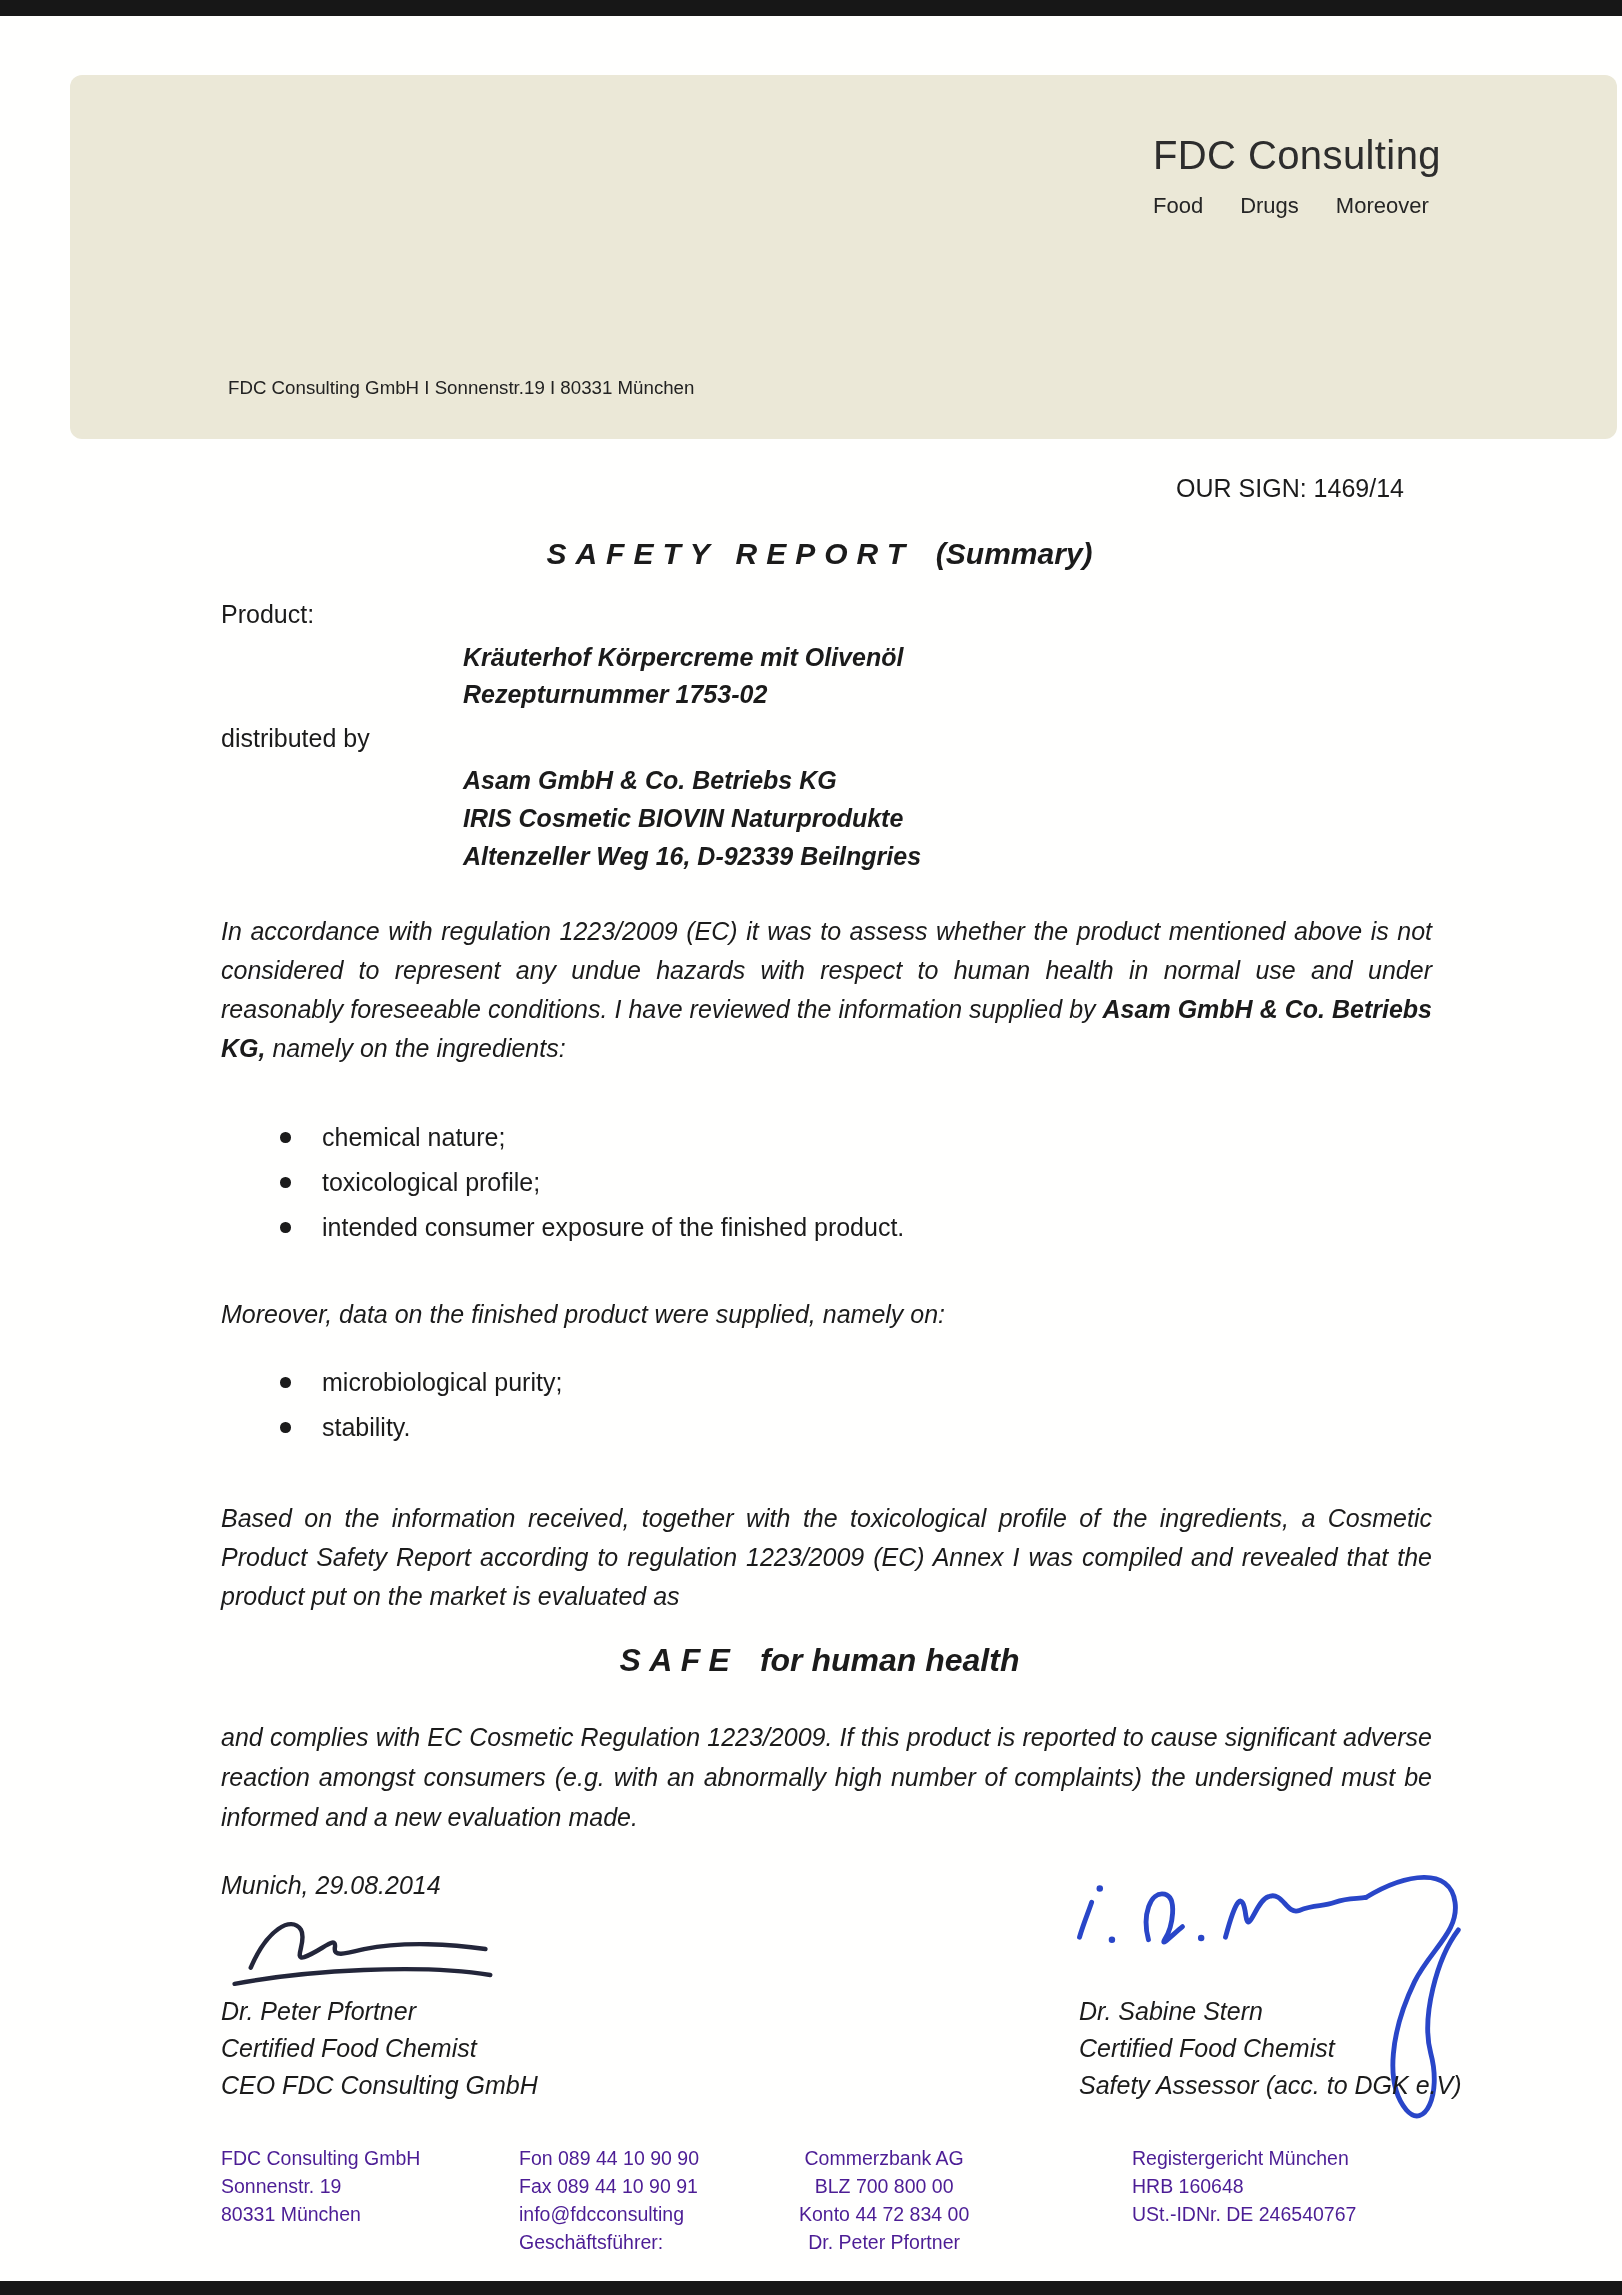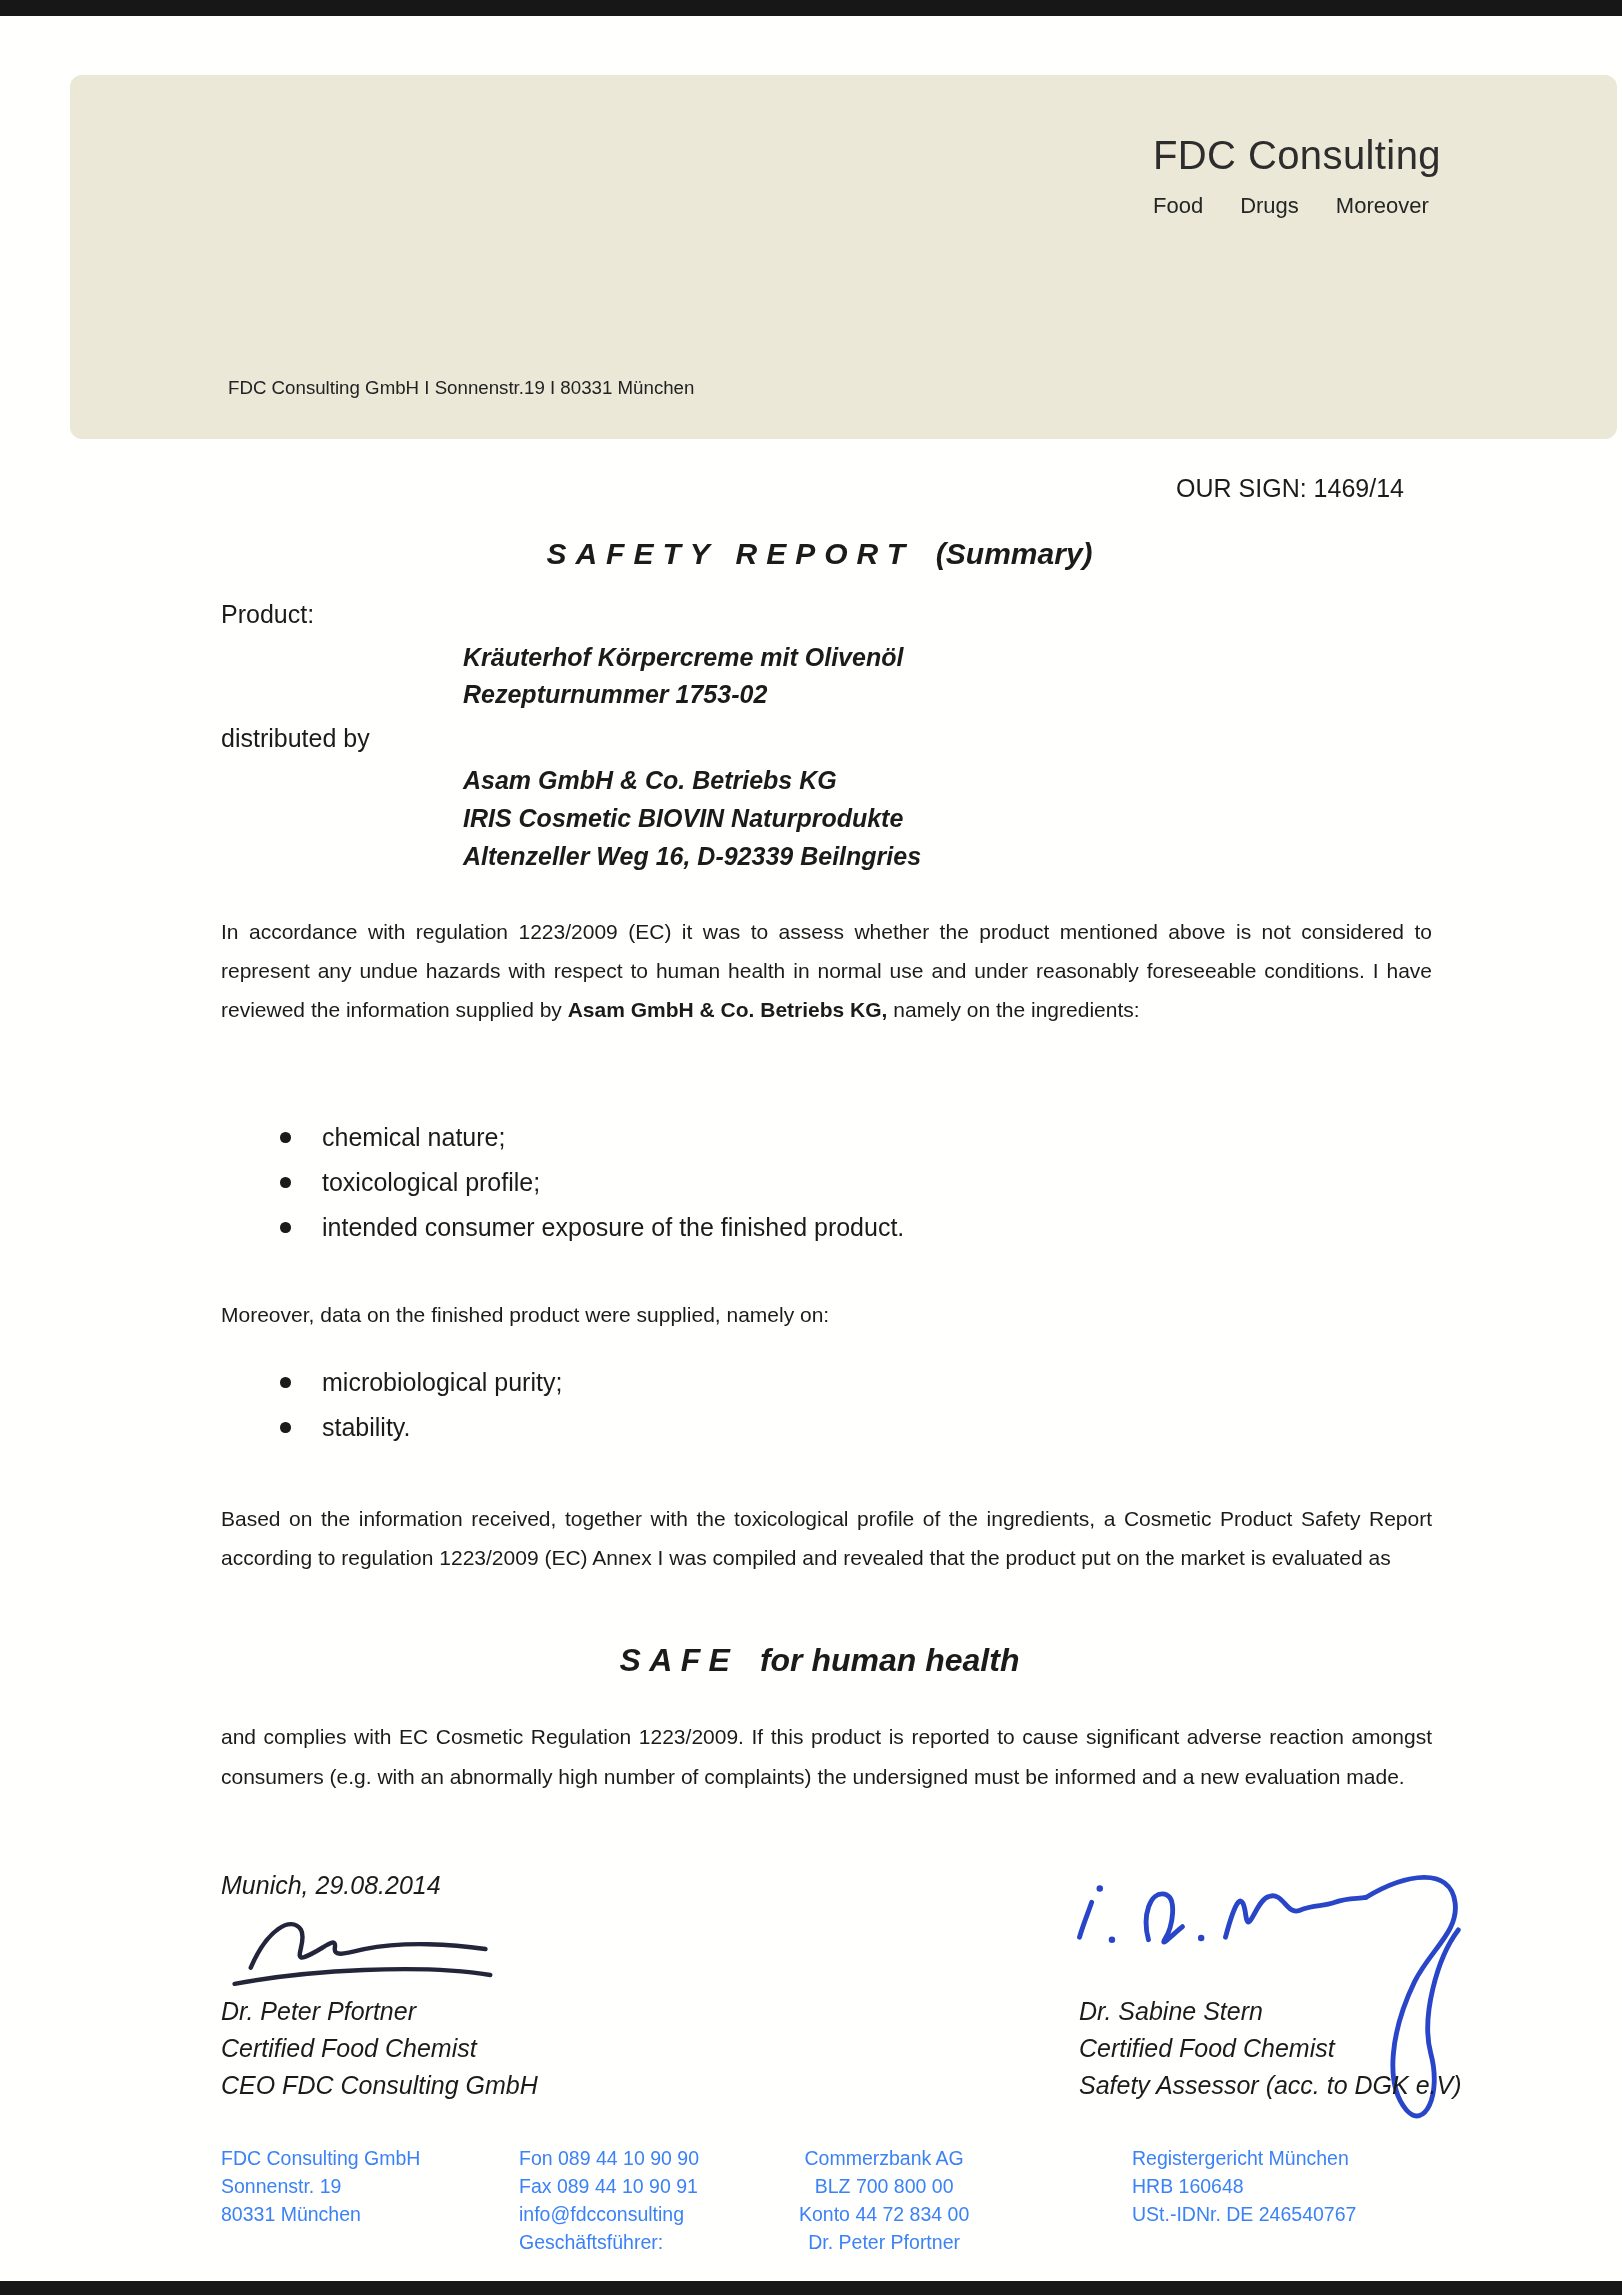--- a/index.html
+++ b/index.html
@@ -24,21 +24,21 @@
   .spaced { letter-spacing:0.30em; margin-right:0.45em; }
 
   .lbl { position:absolute; font-size:25px; }
   .pos-product-label { left:221px; top:600px; }
   .product-lines { position:absolute; left:463px; top:639px; font-size:25px; font-weight:700;
                    font-style:italic; line-height:37px; }
   .pos-distributed-label { left:221px; top:724px; }
   .distributor-lines { position:absolute; left:463px; top:761px; font-size:25px; font-weight:700;
                        font-style:italic; line-height:38px; }
 
-  .para { position:absolute; left:221px; width:1211px; font-size:21px; line-height:39px; text-align:justify; }
+  .para { position:absolute; left:221px; width:1211px; font-size:25px; line-height:39px; text-align:justify;font-style:italic; }
   .pos-para1 { top:912px; }
   .pos-para2 { top:1295px; text-align:left; }
   .pos-para3 { top:1499px; }
   .pos-para4 { top:1717px; line-height:40px; }
 
   .bullets { position:absolute; left:322px; margin:0; padding:0; list-style:none; font-size:25px; }
   .pos-bullets1 { top:1115px; }
   .pos-bullets2 { top:1360px; }
   .bullets li { position:relative; line-height:45px; }
   .bullets li::before { content:""; position:absolute; left:-42px; top:17px; width:10.5px; height:10.5px;
@@ -51,21 +51,21 @@
   .date-line { position:absolute; left:221px; top:1871px; font-size:25px; font-style:italic; }
 
   .sig-block { position:absolute; font-size:25px; font-style:italic; line-height:37px; }
   .pos-sig-left { left:221px; top:1993px; }
   .pos-sig-right { left:1079px; top:1993px; }
 
   .sig-svg { position:absolute; pointer-events:none; }
   .pos-sig-left-svg { left:226px; top:1907px; }
   .pos-sig-right-svg { left:1043px; top:1852px; }
 
-  .fcol { position:absolute; top:2144px; font-size:19.5px; line-height:28px; color:#3b82f6; }
+  .fcol { position:absolute; top:2144px; font-size:19.5px; line-height:28px; color:#4c1d95; }
   .pos-fcol1 { left:221px; }
   .pos-fcol2 { left:519px; }
   .pos-fcol3 { left:799px;text-align:center; }
   .pos-fcol4 { left:1132px; }
 </style>
 </head>
 <body>
 
 <div class="page">
 

